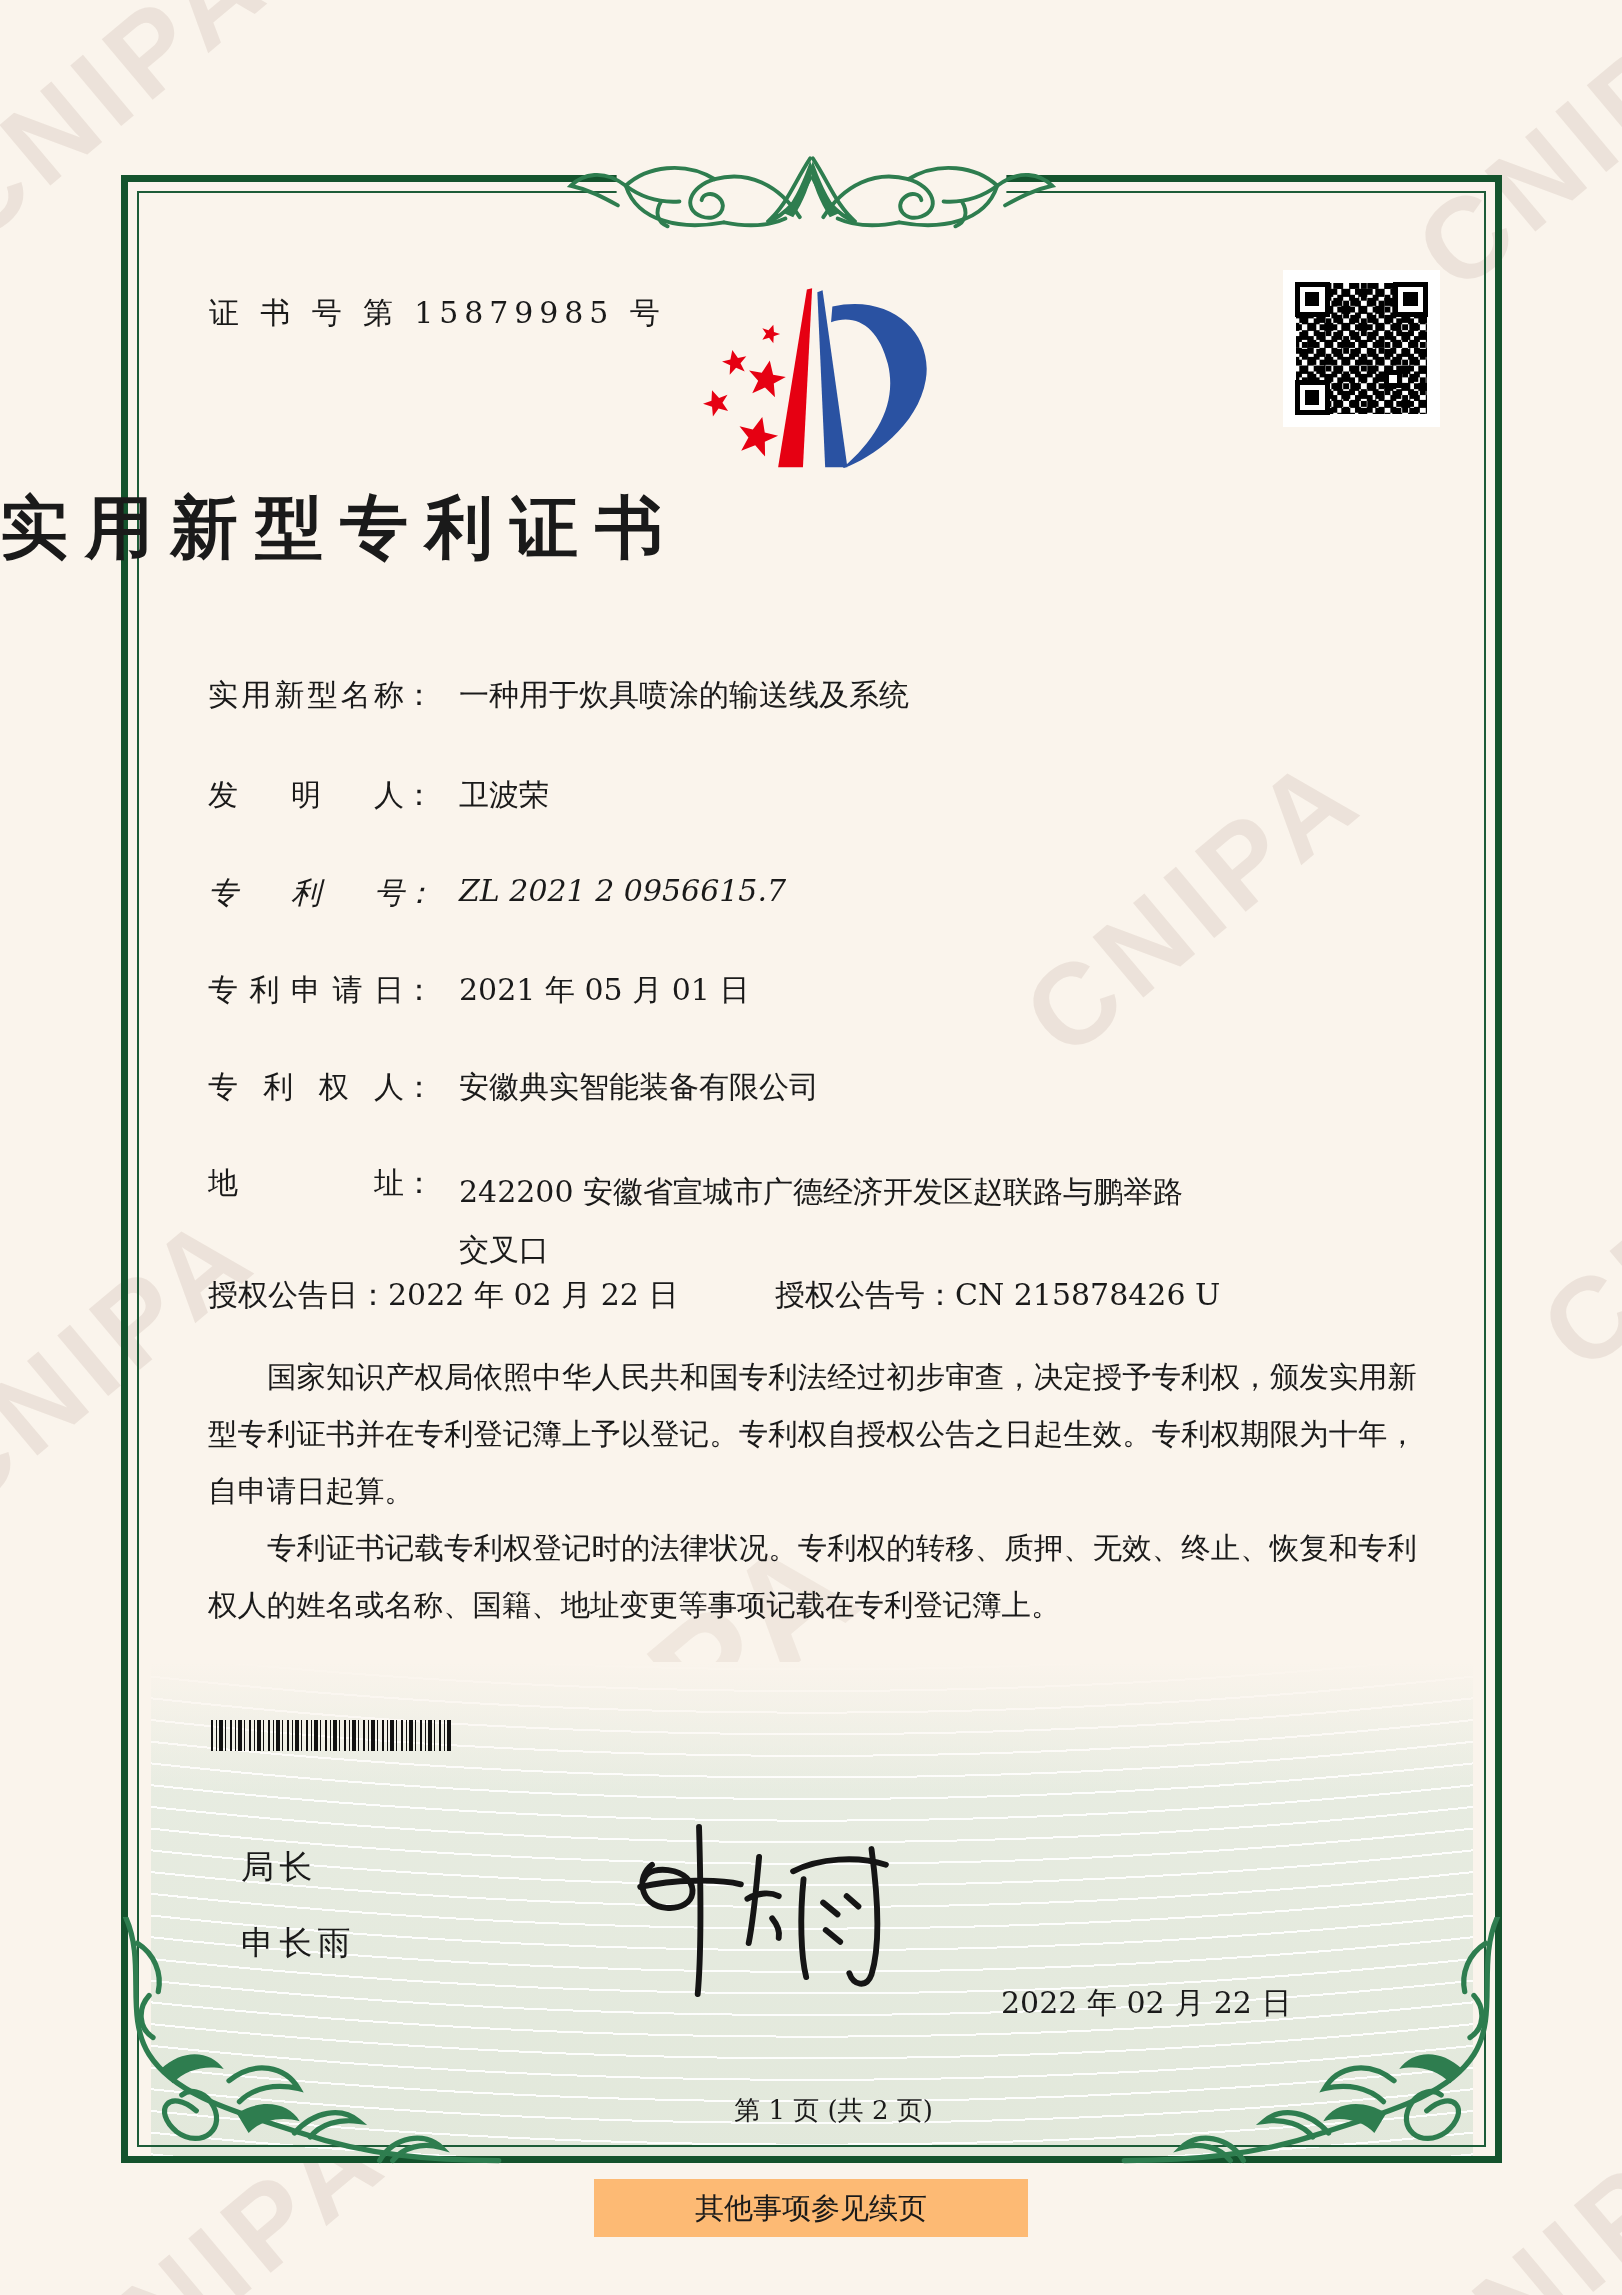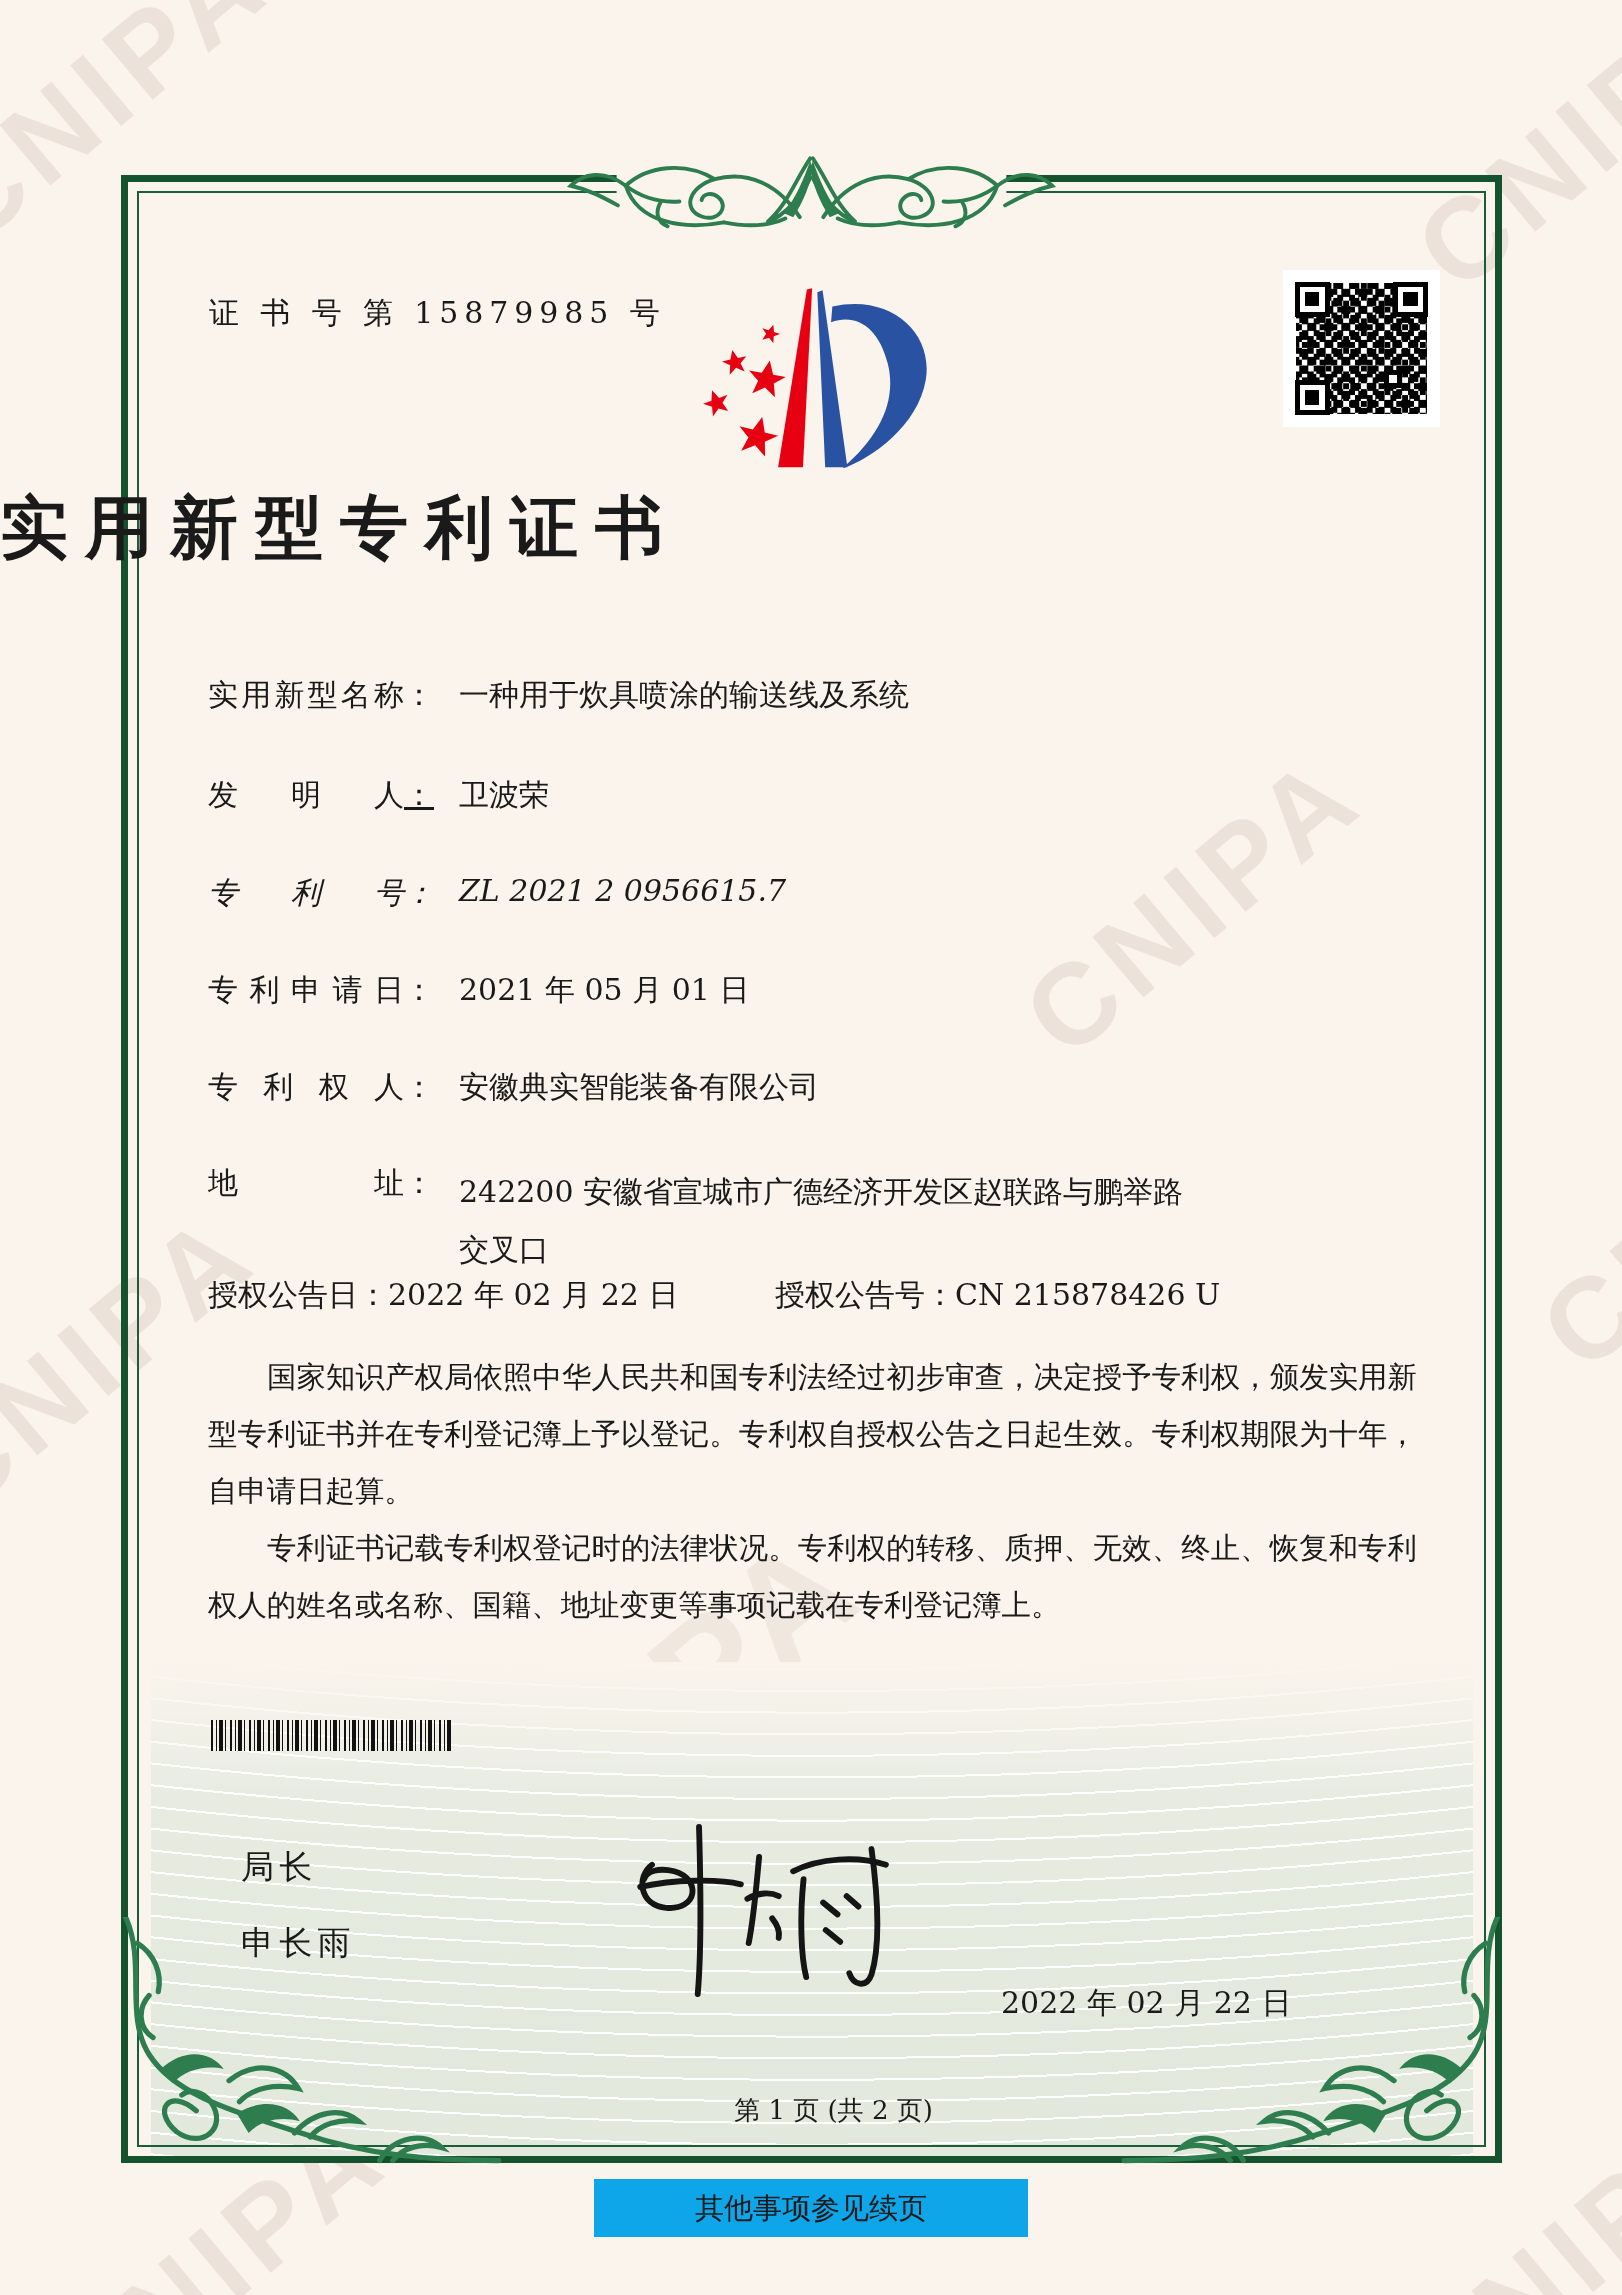--- a/index.html
+++ b/index.html
@@ -32,21 +32,21 @@
   .row.addr .val{width:753px;line-height:58px;}
   .paras{left:208px;top:1349px;width:1209px;font-size:29.4px;line-height:57px;text-align:justify;}
   .paras p{margin:0;text-indent:59px;}
   .barcode{left:211px;top:1720px;width:242px;height:31px;z-index:5;position:absolute;
       background:repeating-linear-gradient(90deg,#111 0 2px,transparent 2px 4.6px,#111 4.6px 5.9px,
       transparent 5.9px 7.9px,#111 7.9px 11.8px,transparent 11.8px 13.7px,#111 13.7px 15px,transparent 15px 19px);}
   .signer-title{left:241px;top:1845px;font-size:33px;letter-spacing:5.2px;}
   .signer-name{left:241px;top:1921px;font-size:33px;letter-spacing:5.2px;}
   .issue-date{left:1001px;top:1983px;font-size:30px;}
   .page-no{left:0;right:0;top:2093px;text-align:center;font-size:26px;padding-left:44px;}
-  .footer-strip{left:594px;top:2179px;width:434px;height:58px;background:#0ea5e9;text-align:center;
+  .footer-strip{left:594px;top:2179px;width:434px;height:58px;background:#fdba74;text-align:center;
       line-height:58px;font-size:29px;z-index:5;position:absolute;}
   
   .qr{position:absolute;z-index:5;left:1283px;top:270px;width:157px;height:157px;background:#fff;}
   .qr .fill{position:absolute;left:13px;top:13px;right:13px;bottom:13px;
       background:
         repeating-conic-gradient(#000 0 25%,rgba(0,0,0,0) 0 50%),
         repeating-conic-gradient(#000 0 25%,#fff 0 50%);
       background-size:17px 17px,11.8px 11.8px;background-position:3.3px 5.9px,0 0;}
   .qrf{position:absolute;width:25px;height:25px;border:5.9px solid #000;background:#fff;}
   .qrf i{display:block;width:14.4px;height:14.4px;background:#000;margin:5.2px;}
@@ -144,21 +144,21 @@
     <div class="al"></div>
   </div>
 
   <div class="txt cert-no">证 书 号 第 15879985 号</div>
 
   <div class="txt title">实用新型专利证书</div>
 
   <div class="txt row" style="top:675px;">
     <span class="lbl">实用新型名称</span><span>：</span><span class="val">一种用于炊具喷涂的输送线及系统</span>
   </div>
-  <div class="txt row" style="top:775px;text-decoration:underline;">
+  <div class="txt row" style="top:775px;">
     <span class="lbl">发明人</span><span>：</span><span class="val">卫波荣</span>
   </div>
   <div class="txt row" style="top:873px;font-style:italic;">
     <span class="lbl">专利号</span><span>：</span><span class="val">ZL 2021 2 0956615.7</span>
   </div>
   <div class="txt row" style="top:970px;">
     <span class="lbl">专利申请日</span><span>：</span><span class="val">2021 年 05 月 01 日</span>
   </div>
   <div class="txt row" style="top:1067px;">
     <span class="lbl">专利权人</span><span>：</span><span class="val">安徽典实智能装备有限公司</span>

